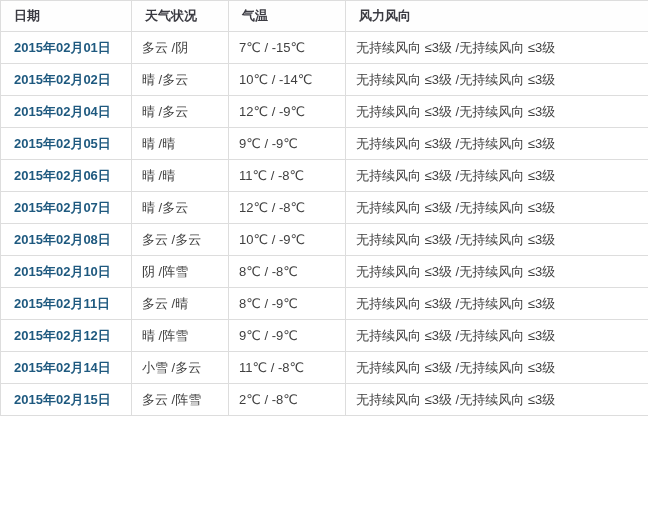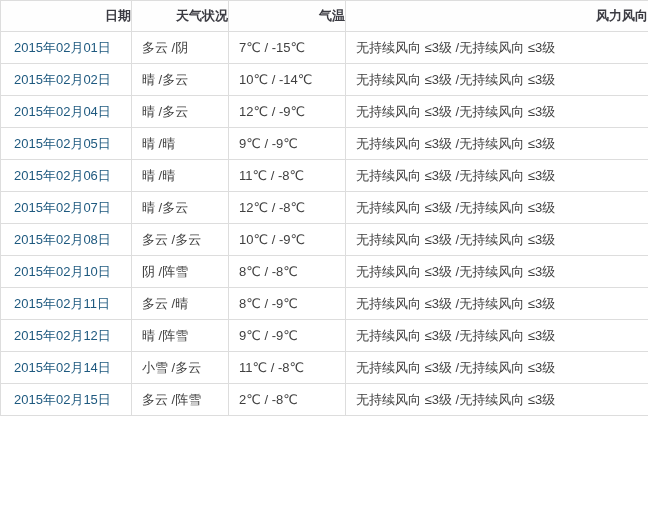--- a/index.html
+++ b/index.html
@@ -27,27 +27,26 @@
     color: #404040;
     white-space: nowrap;
     overflow: hidden;
   }
   table.weather th {
     height: 31px;
     font-weight: bold;
     color: #3b3b42;
     background: #fefefe;
     padding-left: 13px;
-    text-align: right;
   }
   table.weather td {
     height: 32px;
     padding-left: 10px;
   }
-  table.weather td.date-cell { padding-left: 13px; }
+  table.weather td.date-cell { padding-left: 13px; font-weight: bold; }
   table.weather a.date-link {
     color: #1e597f;
     text-decoration: none;
     cursor: pointer;
   }
 </style>
 </head>
 <body>
 
 <table class="weather">

